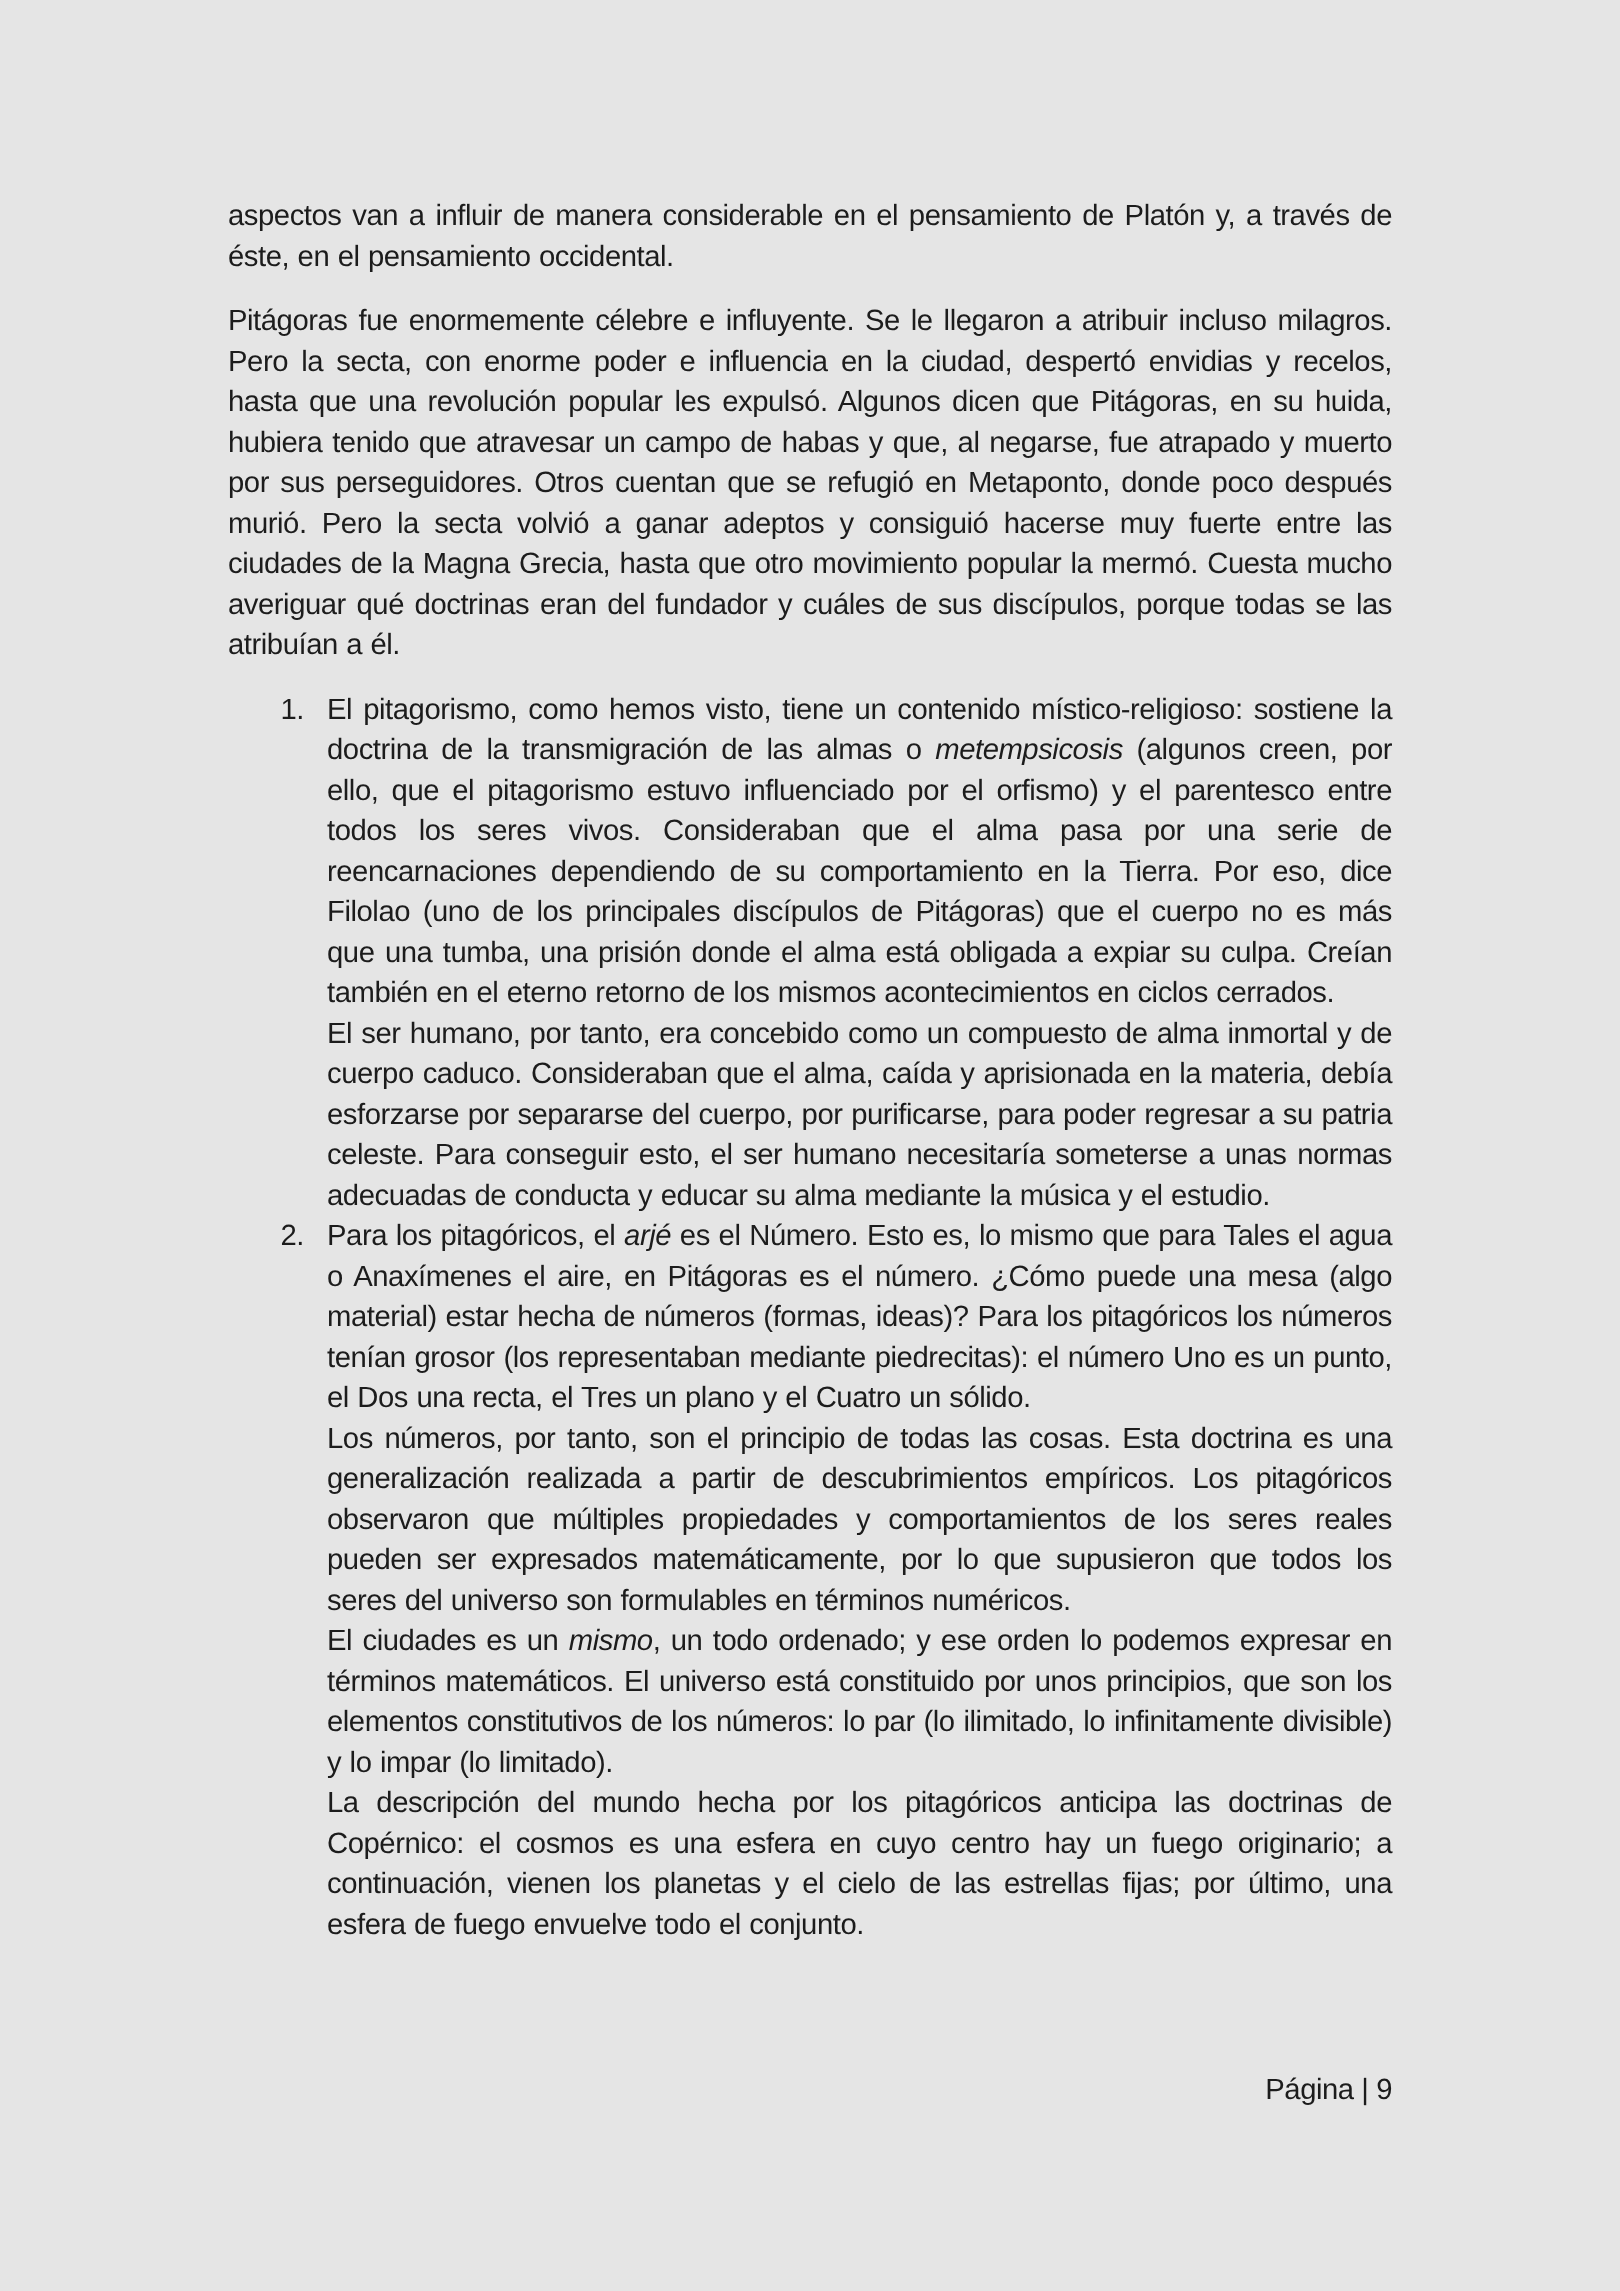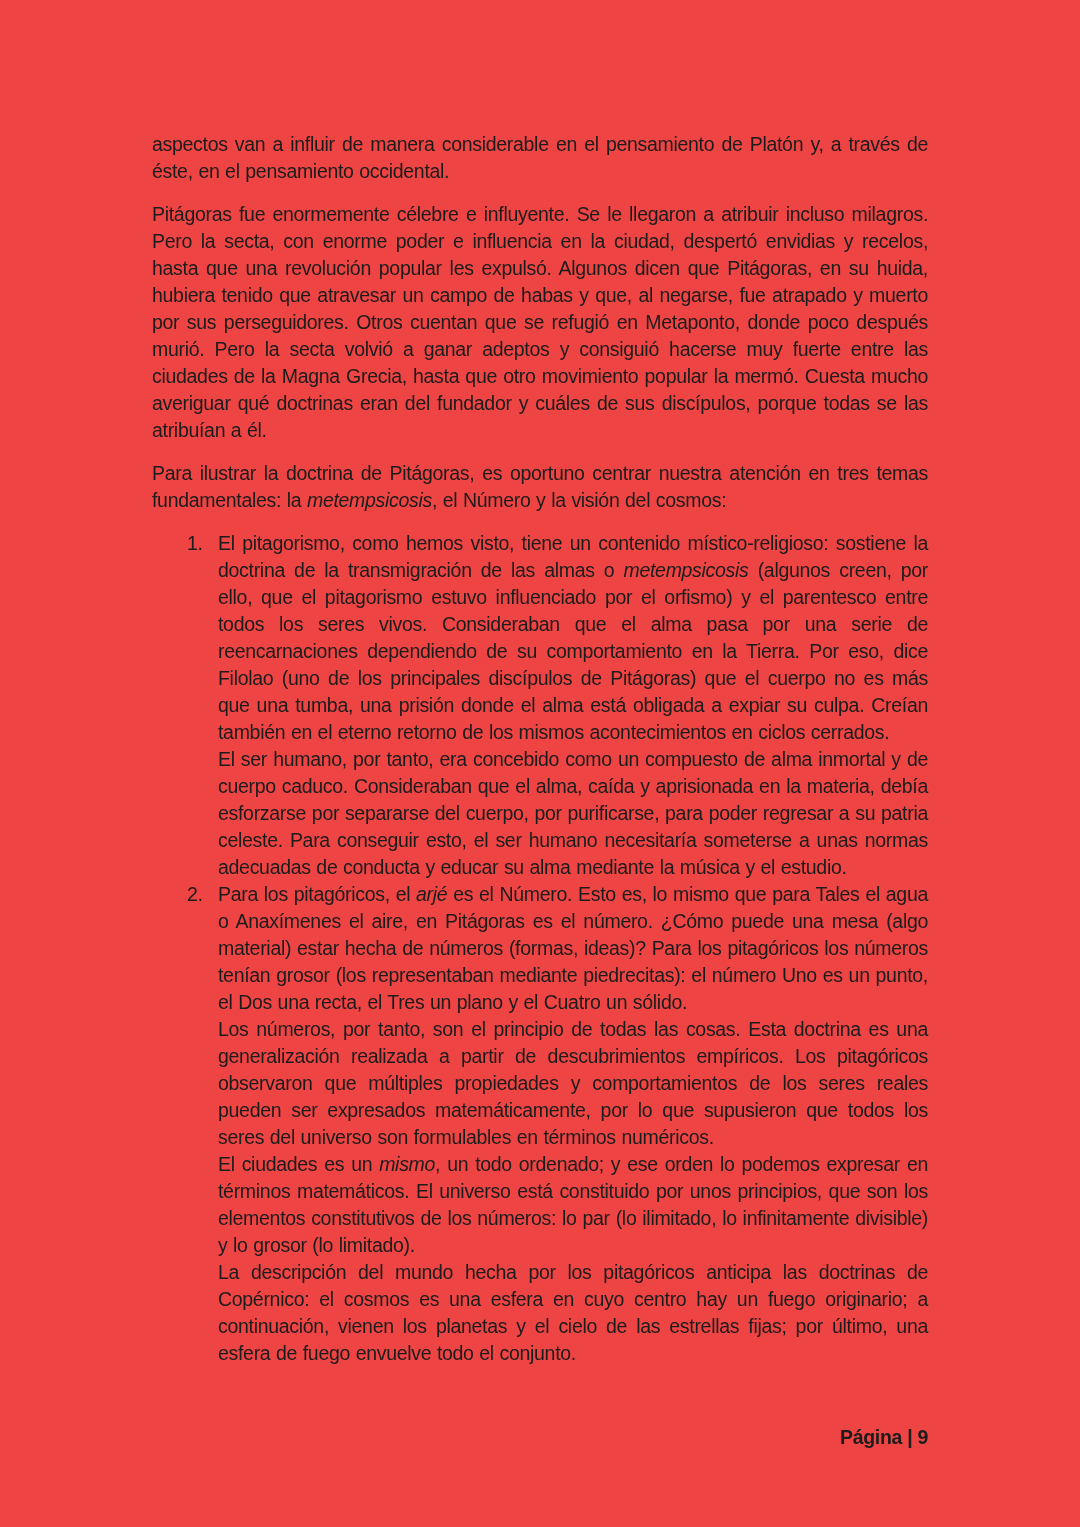--- a/index.html
+++ b/index.html
@@ -11,21 +11,21 @@
     width: 1080px;
     height: 1527px;
     position: relative;
     overflow: hidden;
     font-family: "Liberation Sans", "DejaVu Sans", sans-serif;
     color: #1c1c1c;
   }
   .page {
     position: absolute;
     inset: 0;
-    background: #ef4444;
+    background: #e5e5e5;
     box-sizing: border-box;
     padding: 131px 80px 0 152px;
   }
   .doc-body {
     width: 776px;
   }
   .para, .li-para {
     margin: 0;
     font-size: 19.5px;
     line-height: 27px;
@@ -51,51 +51,49 @@
   }
   .li-content {
     flex: 1 1 auto;
     min-width: 0;
   }
   em {
     font-style: italic;
   }
   .footer {
     position: absolute;
-    top: 1424px;
+    top: 1380px;
     right: 152px;
     font-size: 19.5px;
     line-height: 27px;
     letter-spacing: -0.3px;
     color: #1c1c1c;
     white-space: nowrap;
-    font-weight: bold;
   }
 </style>
 </head>
 <body>
 
 <div class="page">
   <div class="doc-body" id="doc-body">
       <p class="para"><span>aspectos van a influir de manera considerable en el pensamiento de Platón y, a través de éste, en el pensamiento occidental.</span></p>
       <p class="para"><span>Pitágoras fue enormemente célebre e influyente. Se le llegaron a atribuir incluso milagros. Pero la secta, con enorme poder e influencia en la ciudad, despertó envidias y recelos, hasta que una revolución popular les expulsó. Algunos dicen que Pitágoras, en su huida, hubiera tenido que atravesar un campo de habas y que, al negarse, fue atrapado y muerto por sus perseguidores. Otros cuentan que se refugió en Metaponto, donde poco después murió. Pero la secta volvió a ganar adeptos y consiguió hacerse muy fuerte entre las ciudades de la Magna Grecia, hasta que otro movimiento popular la mermó. Cuesta mucho averiguar qué doctrinas eran del fundador y cuáles de sus discípulos, porque todas se las atribuían a él.</span></p>
-      <p class="para"><span>Para ilustrar la doctrina de Pitágoras, es oportuno centrar nuestra atención en tres temas fundamentales: la </span><em>metempsicosis</em><span>, el Número y la visión del cosmos:</span></p>
       <div class="list-item">
         <div class="li-num">1.</div>
         <div class="li-content">
           <p class="li-para"><span>El pitagorismo, como hemos visto, tiene un contenido místico-religioso: sostiene la doctrina de la transmigración de las almas o </span><em>metempsicosis</em><span> (algunos creen, por ello, que el pitagorismo estuvo influenciado por el orfismo) y el parentesco entre todos los seres vivos. Consideraban que el alma pasa por una serie de reencarnaciones dependiendo de su comportamiento en la Tierra. Por eso, dice Filolao (uno de los principales discípulos de Pitágoras) que el cuerpo no es más que una tumba, una prisión donde el alma está obligada a expiar su culpa. Creían también en el eterno retorno de los mismos acontecimientos en ciclos cerrados.</span></p>
           <p class="li-para"><span>El ser humano, por tanto, era concebido como un compuesto de alma inmortal y de cuerpo caduco. Consideraban que el alma, caída y aprisionada en la materia, debía esforzarse por separarse del cuerpo, por purificarse, para poder regresar a su patria celeste. Para conseguir esto, el ser humano necesitaría someterse a unas normas adecuadas de conducta y educar su alma mediante la música y el estudio.</span></p>
         </div>
       </div>
       <div class="list-item">
         <div class="li-num">2.</div>
         <div class="li-content">
           <p class="li-para"><span>Para los pitagóricos, el </span><em>arjé</em><span> es el Número. Esto es, lo mismo que para Tales el agua o Anaxímenes el aire, en Pitágoras es el número. ¿Cómo puede una mesa (algo material) estar hecha de números (formas, ideas)? Para los pitagóricos los números tenían grosor (los representaban mediante piedrecitas): el número Uno es un punto, el Dos una recta, el Tres un plano y el Cuatro un sólido.</span></p>
           <p class="li-para"><span>Los números, por tanto, son el principio de todas las cosas. Esta doctrina es una generalización realizada a partir de descubrimientos empíricos. Los pitagóricos observaron que múltiples propiedades y comportamientos de los seres reales pueden ser expresados matemáticamente, por lo que supusieron que todos los seres del universo son formulables en términos numéricos.</span></p>
-          <p class="li-para"><span>El ciudades es un </span><em>mismo</em><span>, un todo ordenado; y ese orden lo podemos expresar en términos matemáticos. El universo está constituido por unos principios, que son los elementos constitutivos de los números: lo par (lo ilimitado, lo infinitamente divisible) y lo grosor (lo limitado).</span></p>
+          <p class="li-para"><span>El ciudades es un </span><em>mismo</em><span>, un todo ordenado; y ese orden lo podemos expresar en términos matemáticos. El universo está constituido por unos principios, que son los elementos constitutivos de los números: lo par (lo ilimitado, lo infinitamente divisible) y lo impar (lo limitado).</span></p>
           <p class="li-para"><span>La descripción del mundo hecha por los pitagóricos anticipa las doctrinas de Copérnico: el cosmos es una esfera en cuyo centro hay un fuego originario; a continuación, vienen los planetas y el cielo de las estrellas fijas; por último, una esfera de fuego envuelve todo el conjunto.</span></p>
         </div>
       </div>
     </div>
   <div class="footer">
     <span>Página | 9</span>
   </div>
 </div>
 
 </body></html>

